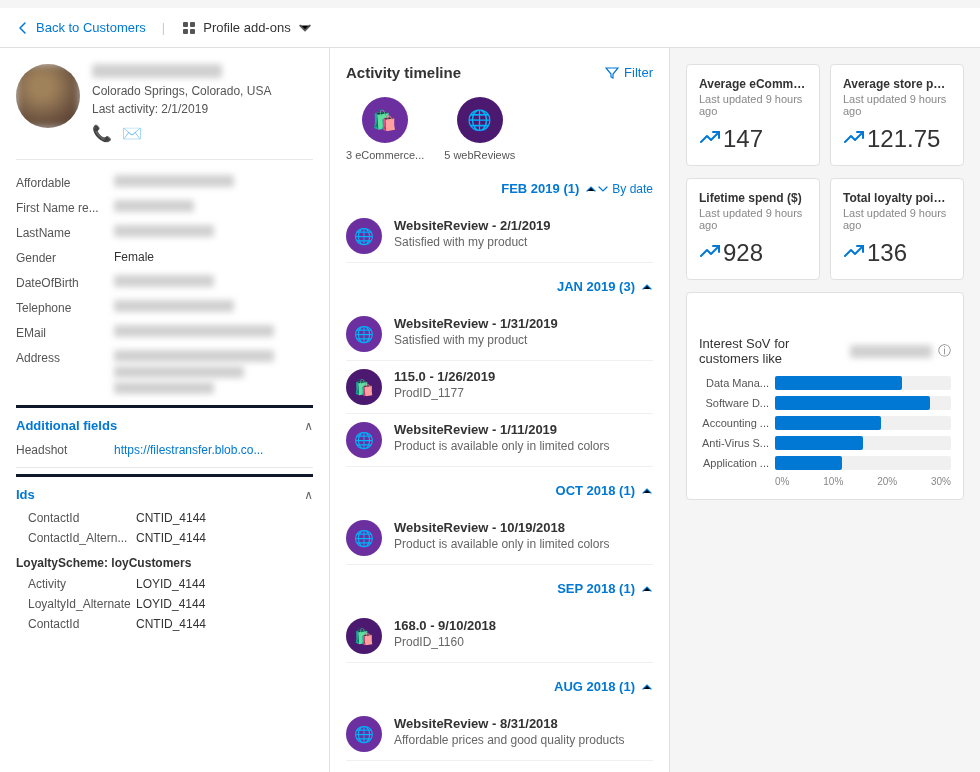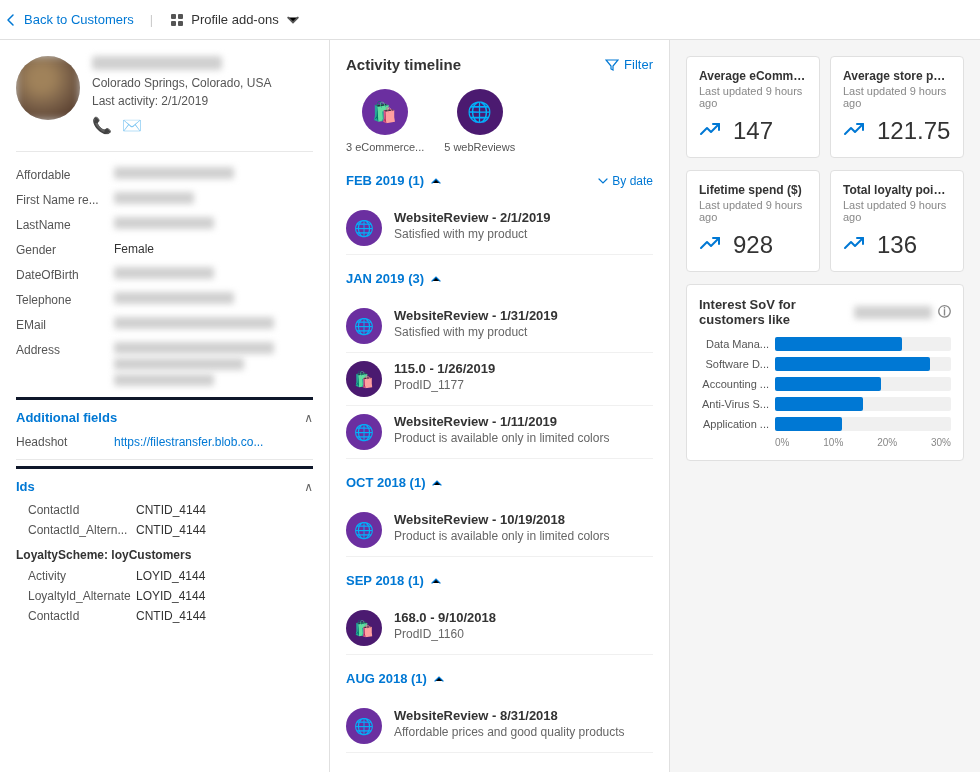--- a/index.html
+++ b/index.html
@@ -1,21 +1,22 @@
 <!DOCTYPE html>
 <html><head>
   <meta charset="utf-8">
   <style>
     * { box-sizing: border-box; margin: 0; padding: 0; }
     body { font-family: 'Segoe UI', sans-serif; font-size: 13px; background: #f5f5f5; color: #333; }
 
     .top-bar {
       display: flex; align-items: center; gap: 16px;
-      padding: 10px 4px; background: #fff; border-bottom: 1px solid #e0e0e0;
+      padding: 10px 16px; background: #fff; border-bottom: 1px solid #e0e0e0;
       height: 40px;
+      margin-top: 8px;
     }
     .top-bar-back { display: flex; align-items: center; gap: 6px; color: #0078d4; cursor: pointer; font-size: 13px; }
     .top-bar-back svg { width: 14px; height: 14px; }
     .top-bar-divider { color: #ccc; }
     .top-bar-profile { display: flex; align-items: center; gap: 6px; color: #333; font-size: 13px; cursor: pointer; }
     .top-bar-profile svg { width: 16px; height: 16px; }
 
     .main-layout { display: flex; height: calc(100vh - 40px); overflow: hidden; }
 
     
@@ -91,21 +92,21 @@
     .activity-icon-circle {
       width: 46px; height: 46px; border-radius: 50%;
       display: flex; align-items: center; justify-content: center; font-size: 20px;
     }
     .activity-icon-circle.purple { background: #6b2fa0; color: #fff; }
     .activity-icon-circle.dark-purple { background: #4b1a70; color: #fff; }
     .activity-icon-label { font-size: 11px; color: #555; text-align: center; }
 
     .timeline-group { margin-bottom: 16px; }
     .timeline-group-header {
-      display: flex; align-items: center; justify-content: space-between;
+      display: flex; align-items: center; justify-content: flex-end;
       margin-bottom: 10px; padding-bottom: 4px;
     }
     .group-label { color: #0078d4; font-size: 13px; font-weight: 600; display: flex; align-items: center; gap: 6px; }
     .sort-label { color: #0078d4; font-size: 12px; cursor: pointer; display: flex; align-items: center; gap: 3px; }
 
     .timeline-item { display: flex; align-items: flex-start; gap: 12px; padding: 8px 0; border-bottom: 1px solid #f0f0f0; }
     .timeline-item-icon {
       width: 36px; height: 36px; border-radius: 50%; flex-shrink: 0;
       display: flex; align-items: center; justify-content: center; font-size: 16px;
     }
@@ -122,29 +123,29 @@
     }
 
     .metric-cards-row { display: flex; gap: 10px; }
     .metric-card {
       flex: 1; background: #fff; border: 1px solid #e0e0e0;
       border-radius: 4px; padding: 12px; min-width: 0;
     }
     .metric-card-title { font-size: 12px; font-weight: 600; color: #333; margin-bottom: 2px;
       white-space: nowrap; overflow: hidden; text-overflow: ellipsis; }
     .metric-card-subtitle { font-size: 11px; color: #888; margin-bottom: 8px; }
-    .metric-card-value { display: flex; align-items: flex-end; gap: 12px; }
+    .metric-card-value { display: flex; align-items: flex-end; gap: 2px; }
     .metric-icon { color: #0078d4; font-size: 20px; }
     .metric-number { font-size: 24px; font-weight: 300; color: #333; }
 
     .chart-card {
       background: #fff; border: 1px solid #e0e0e0; border-radius: 4px; padding: 12px;
     }
-    .chart-title { font-size: 13px; font-weight: 700; color: #333; margin-bottom: 10px;
-      display: flex; align-items: center; gap: 6px; }
+    .chart-title { font-size: 13px; font-weight: 400; color: #333; margin-bottom: 10px;
+      display: flex; align-items: center; gap: 6px; margin-top: 31px; }
     .chart-title-blur { display: inline-block; width: 100px; height: 13px; background: #d0d0d0; border-radius: 2px; filter: blur(3px); }
     .chart-row { display: flex; align-items: center; gap: 6px; margin-bottom: 6px; }
     .chart-row-label { width: 70px; font-size: 11px; color: #555; text-align: right; white-space: nowrap; overflow: hidden; text-overflow: ellipsis; }
     .chart-bar-bg { flex: 1; height: 14px; background: #f0f0f0; border-radius: 2px; }
     .chart-bar { height: 100%; background: #0078d4; border-radius: 2px; }
     .chart-x-axis { display: flex; justify-content: space-between; padding-left: 76px; margin-top: 4px; }
     .chart-x-label { font-size: 10px; color: #888; }
     .info-icon { color: #888; cursor: pointer; font-size: 13px; }
   </style>
 </head>

